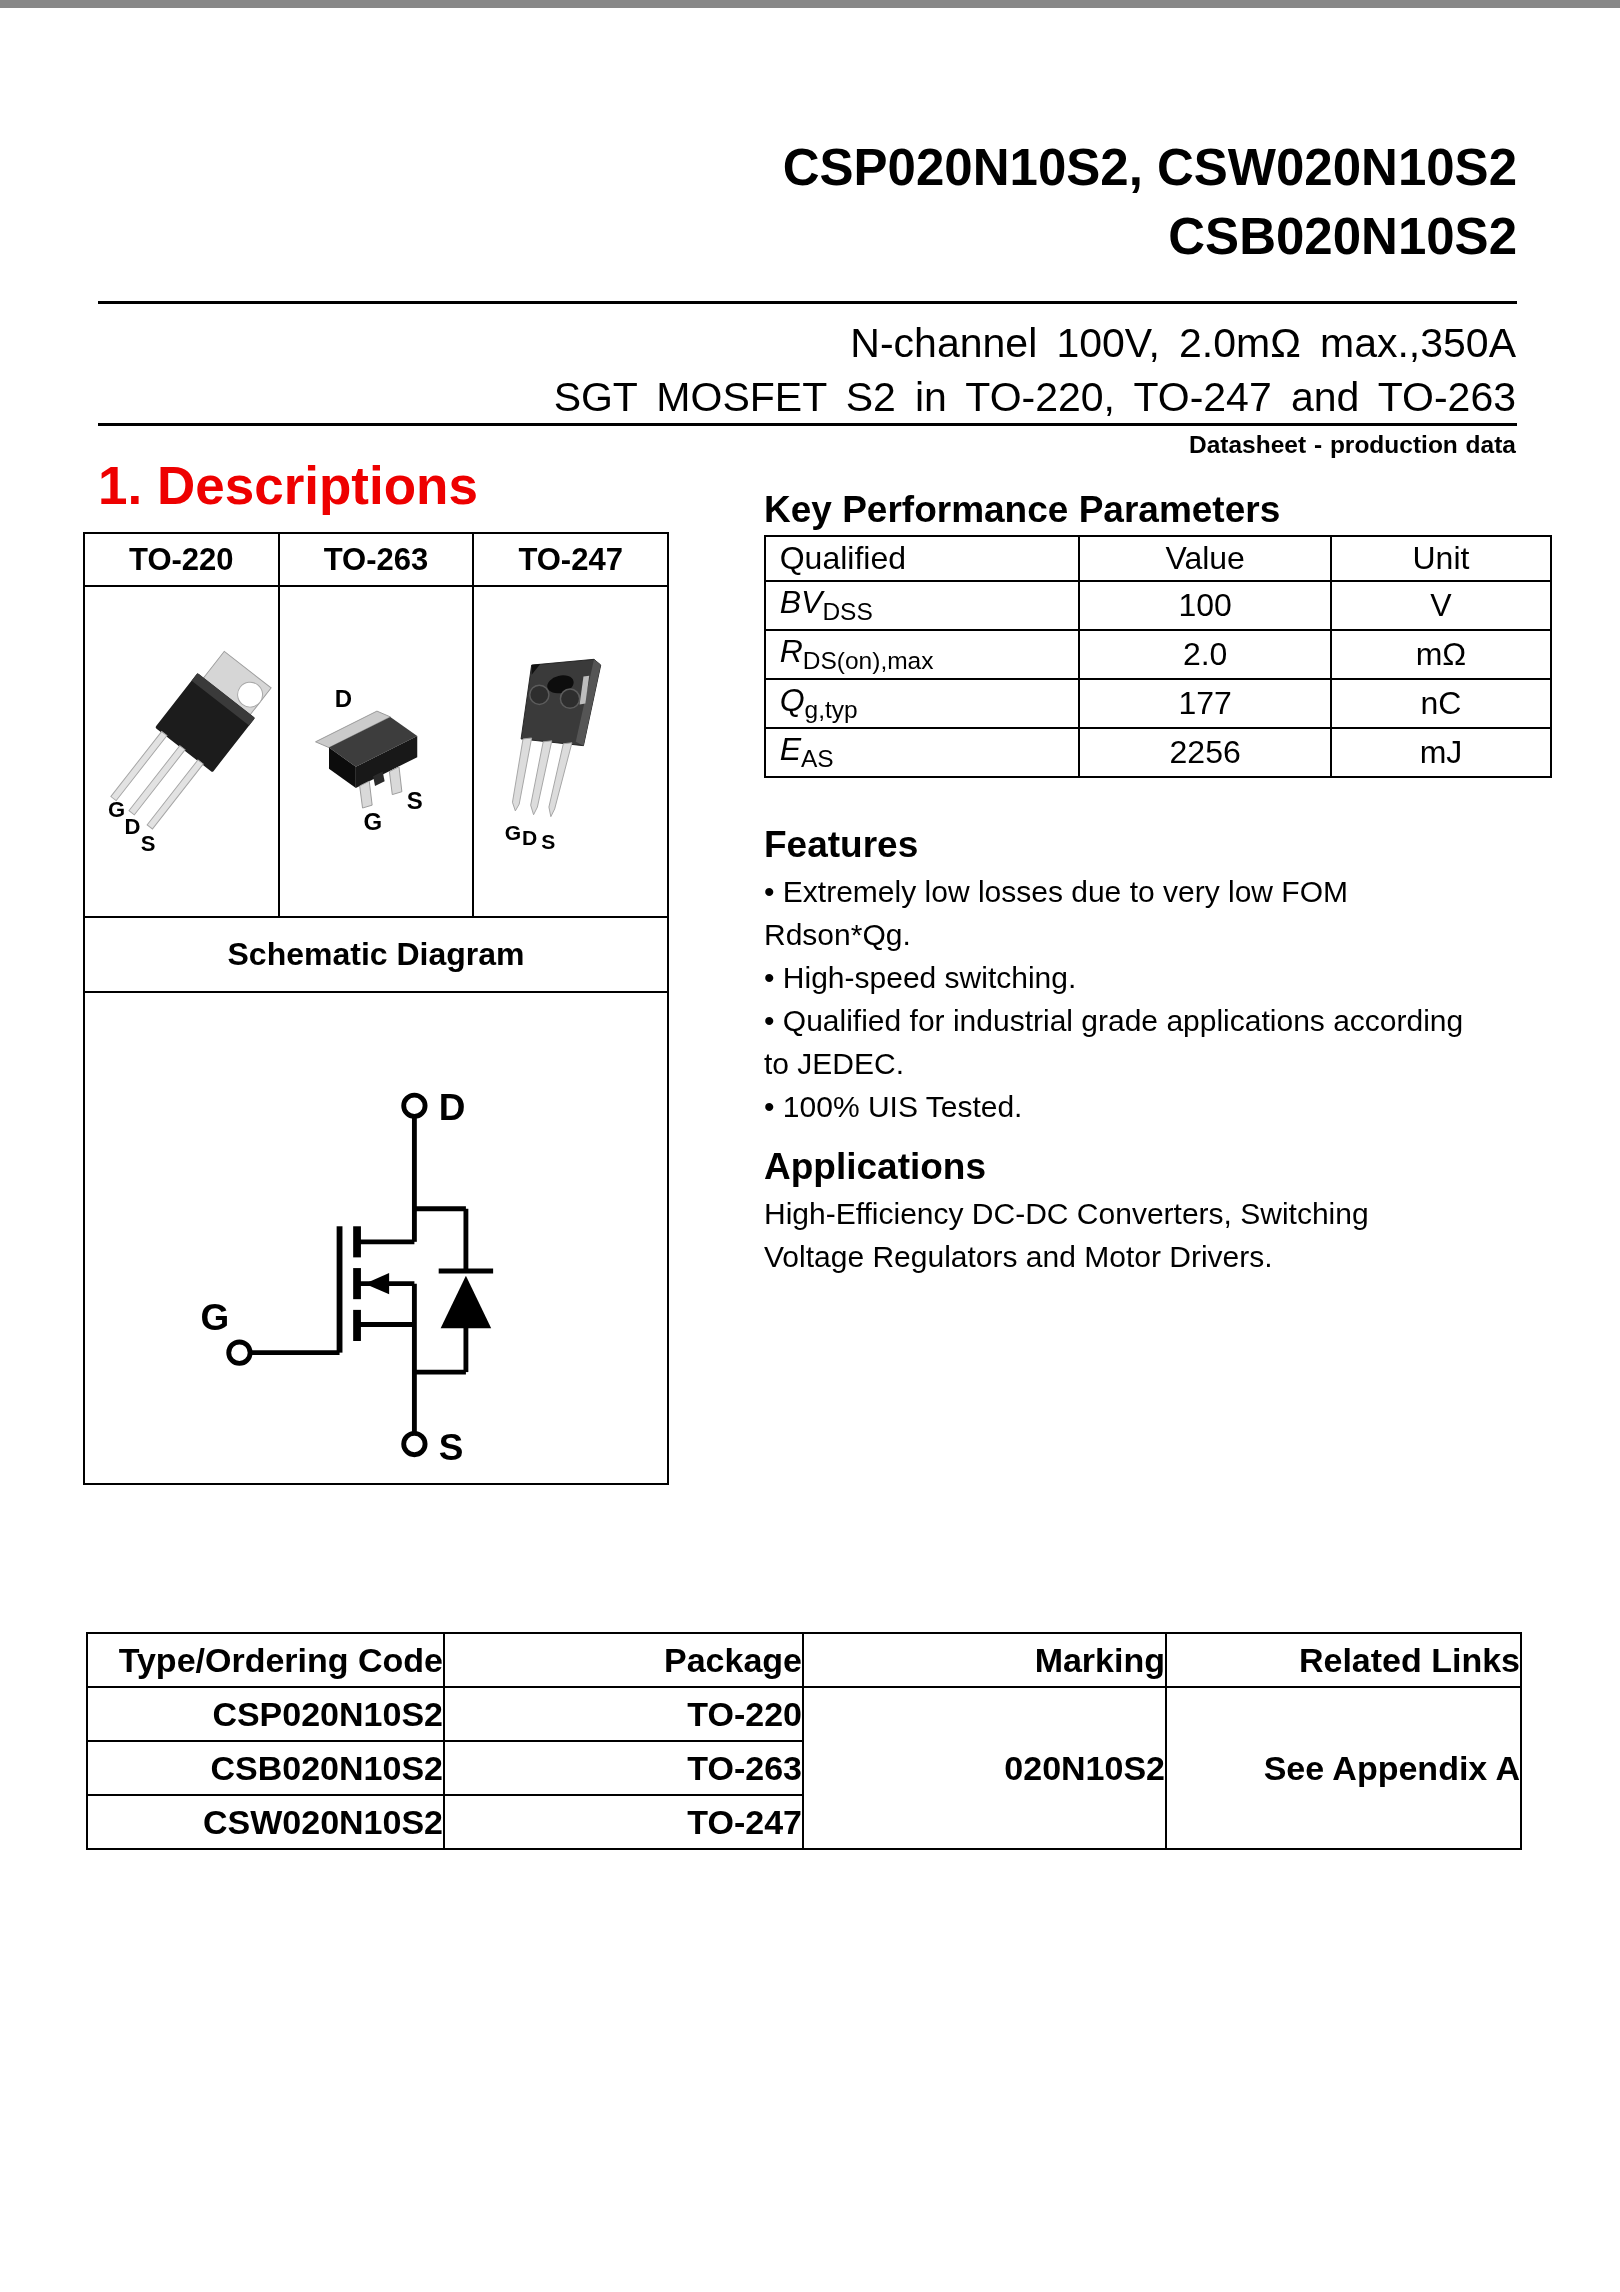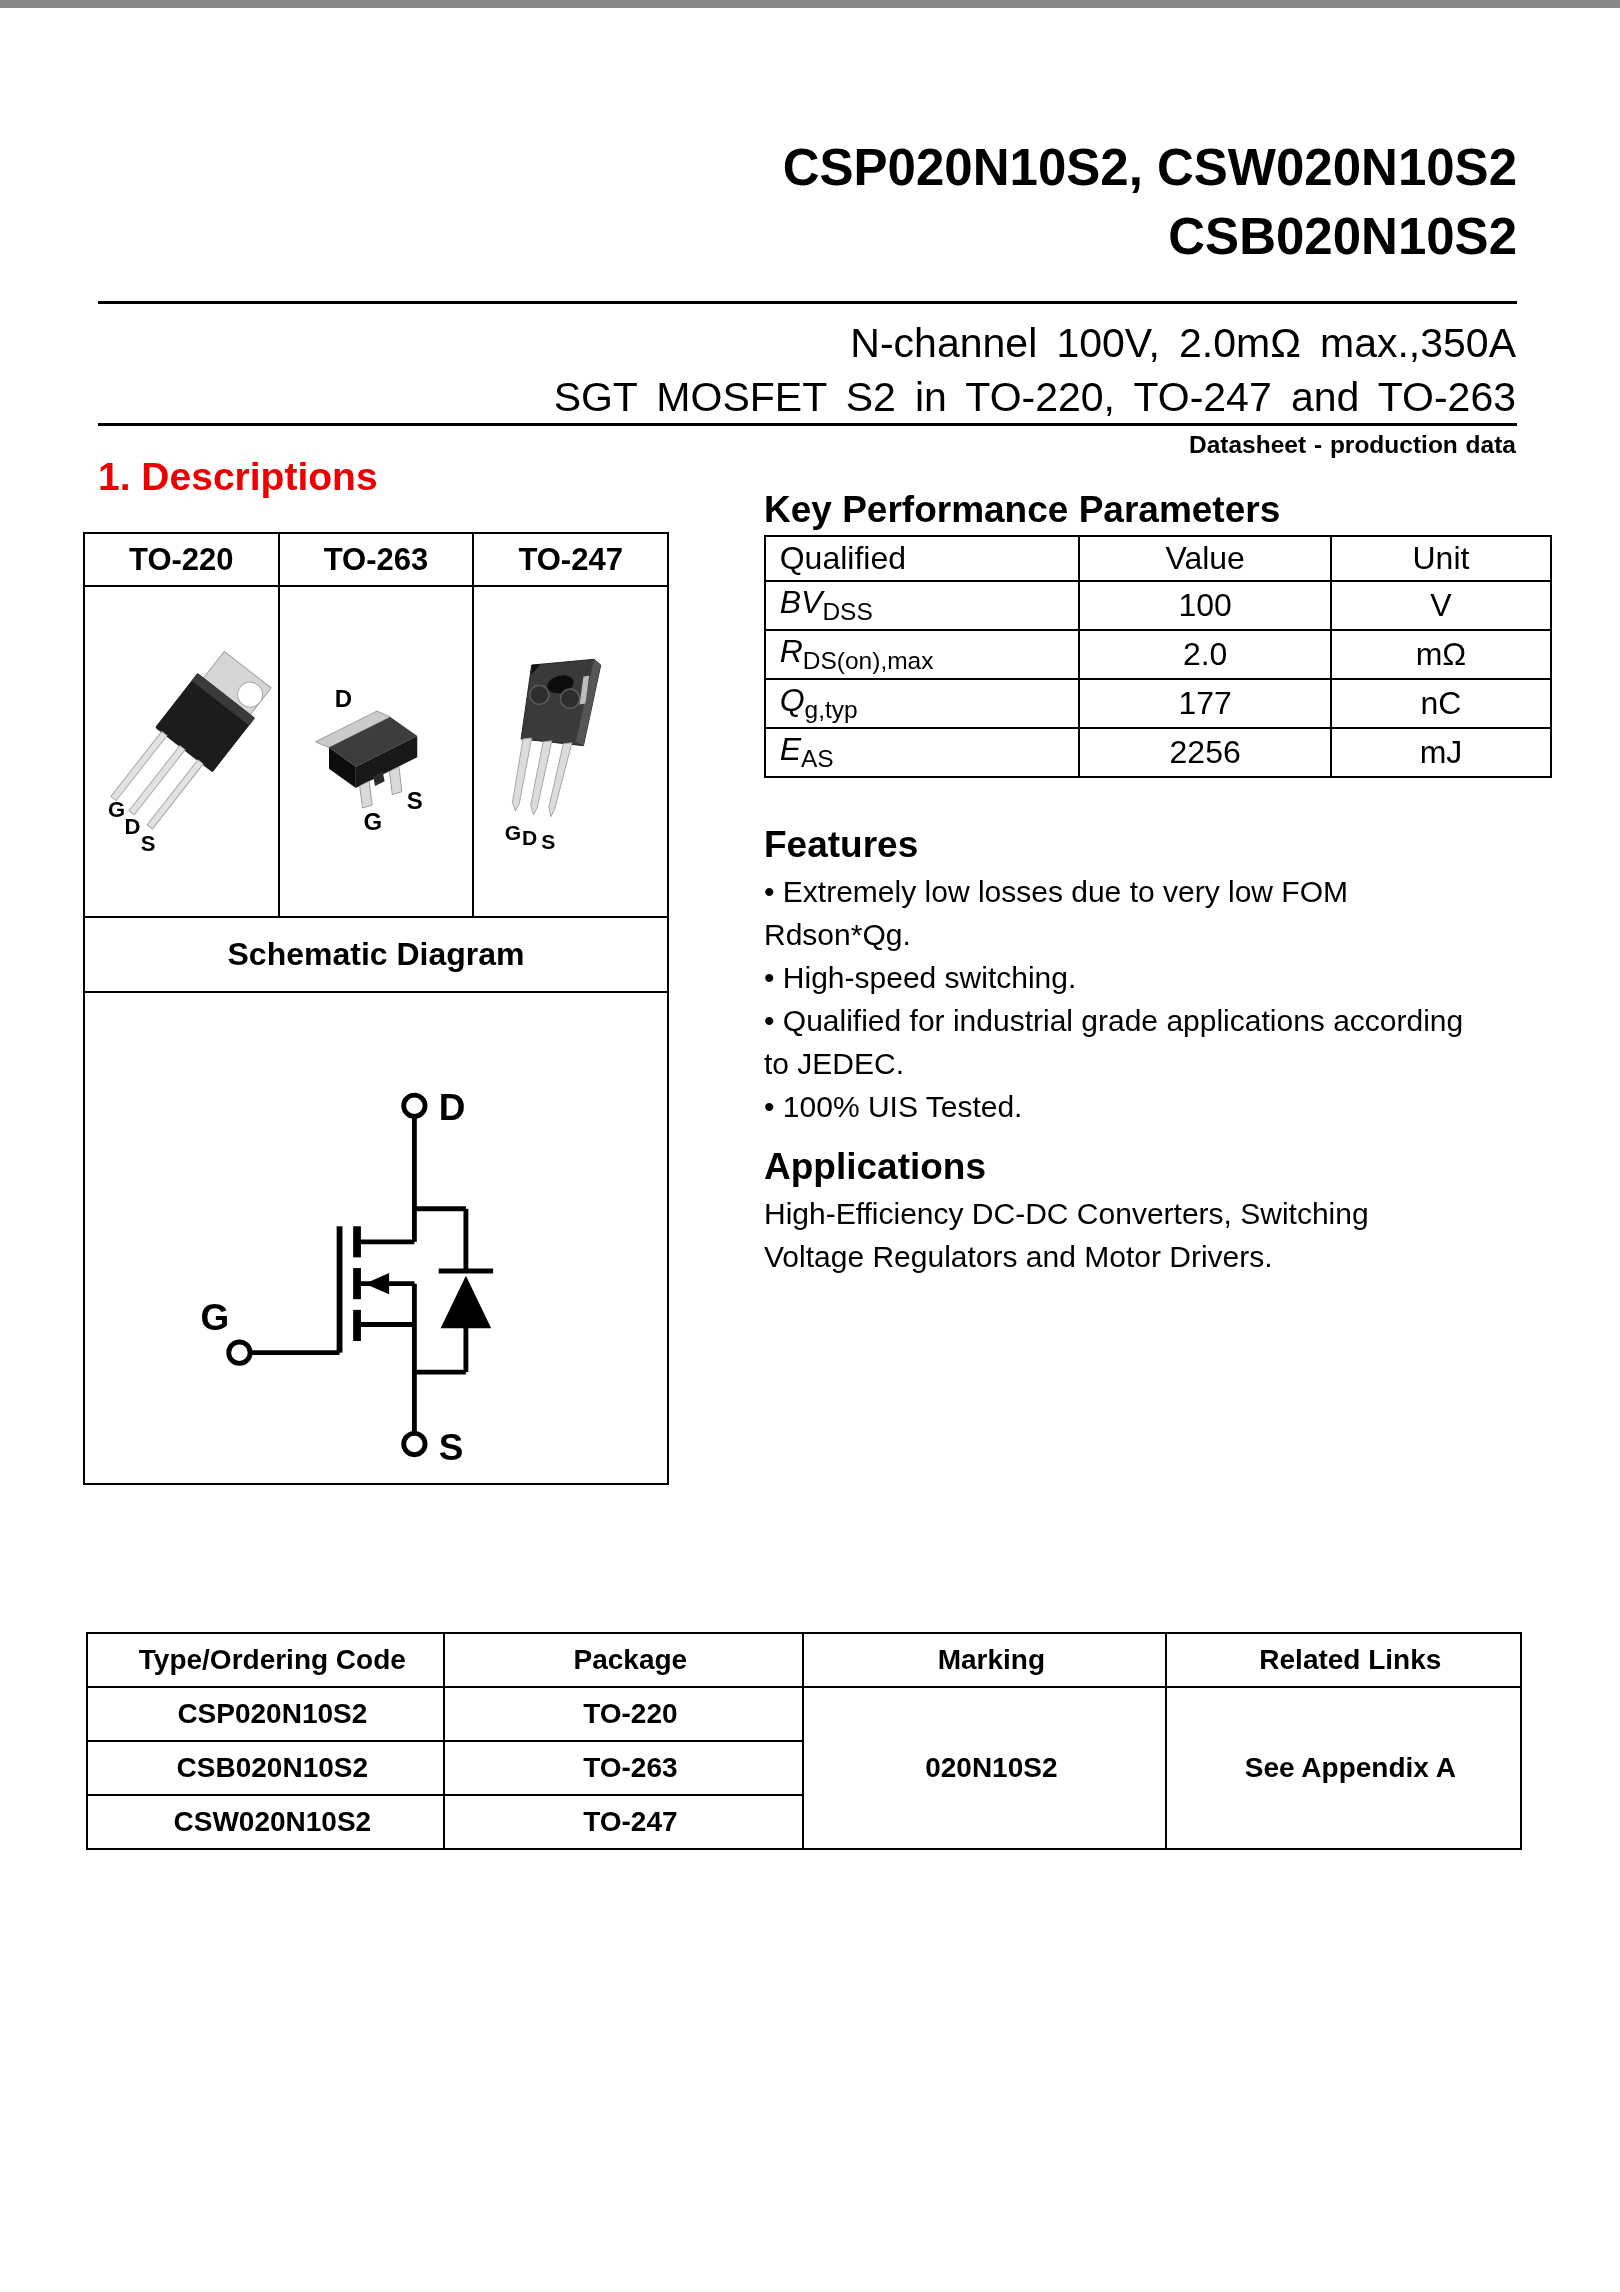--- a/index.html
+++ b/index.html
@@ -26,21 +26,21 @@
   .subtitle-block {
     position: absolute; top: 308px; left: 98px; right: 104px;
     text-align: right; font-size: 41px; line-height: 54px; word-spacing: 7.8px;
   }
   .doc-type {
     position: absolute; top: 423px; right: 104px;
     font-size: 24.5px; font-weight: bold; word-spacing: 1px;
   }
   .section-heading {
     position: absolute; top: 447px; left: 98px;
-    color: var(--accent); font-weight: bold; font-size: 39px; text-align: right;
+    color: var(--accent); font-weight: bold; font-size: 53px; text-align: right;
   }
   
   .pkg-table {
     position: absolute; left: 83px; top: 524px; width: 586px;
     border-collapse: collapse; table-layout: fixed;
   }
   .pkg-table th, .pkg-table td { border: 2.9px solid #000; }
   .pkg-table th { height: 53px; font-size: 31px; font-weight: bold; text-align: center; }
   .pkg-img-cell { height: 329px; vertical-align: middle; text-align: center; padding: 0; }
   .schematic-caption { height: 75px; font-size: 32px; font-weight: bold; text-align: center; }
@@ -62,22 +62,22 @@
   .psub { font-size: 24.5px; vertical-align: -6.9px; }
   .features-heading { margin-top: 45px; margin-bottom: 3.9px; }
   .text-line { font-size: 30px; line-height: 43px; }
   .applications-heading { margin-top: 17.6px; margin-bottom: 3.9px; }
   
   .order-table {
     position: absolute; left: 86px; top: 1624px; width: 1433px;
     border-collapse: collapse; table-layout: fixed;
   }
   .order-table th, .order-table td {
-    border: 2.9px solid #000; font-size: 28px; font-weight: bold;
-    text-align: center; padding-left: 13.7px; height: 54px;
+    border: 2.9px solid #000; font-size: 34px; font-weight: bold;
+    text-align: right; padding-left: 13.7px; height: 54px;
   }
   .order-table .merged { vertical-align: middle; }
   svg text { font-family: "Liberation Sans", sans-serif; }
 </style>
 </head>
 <body>
 
 <div class="page">
 
   <div class="title-block">

